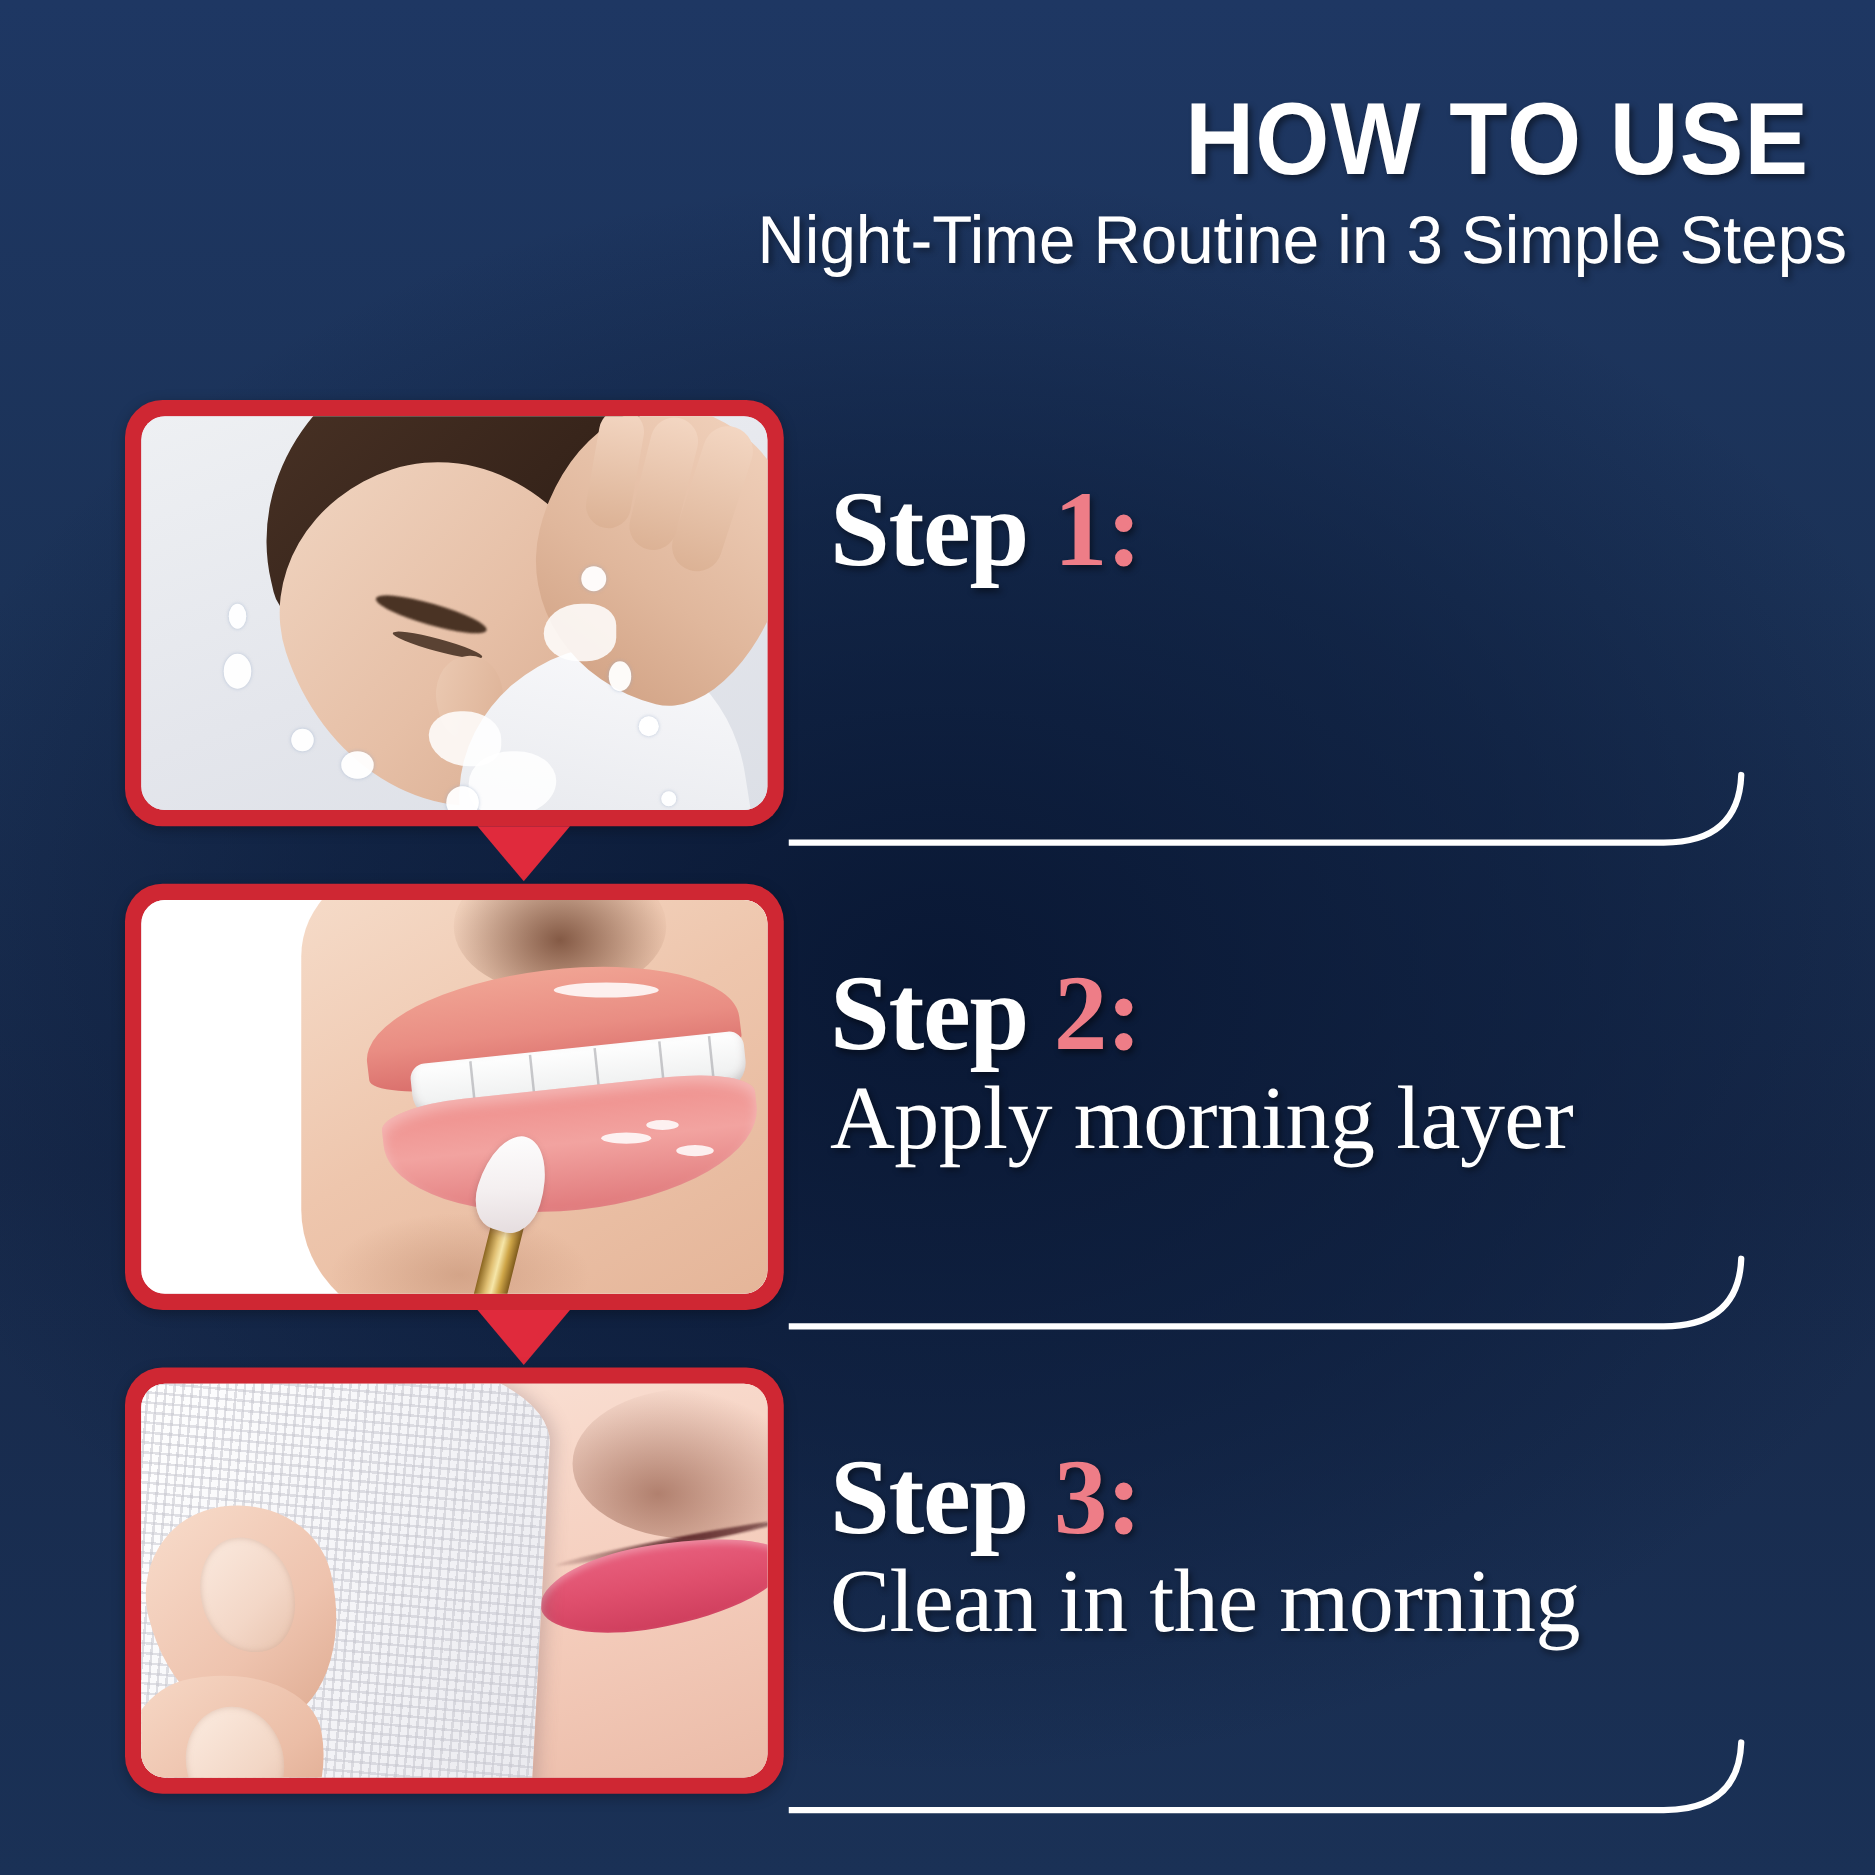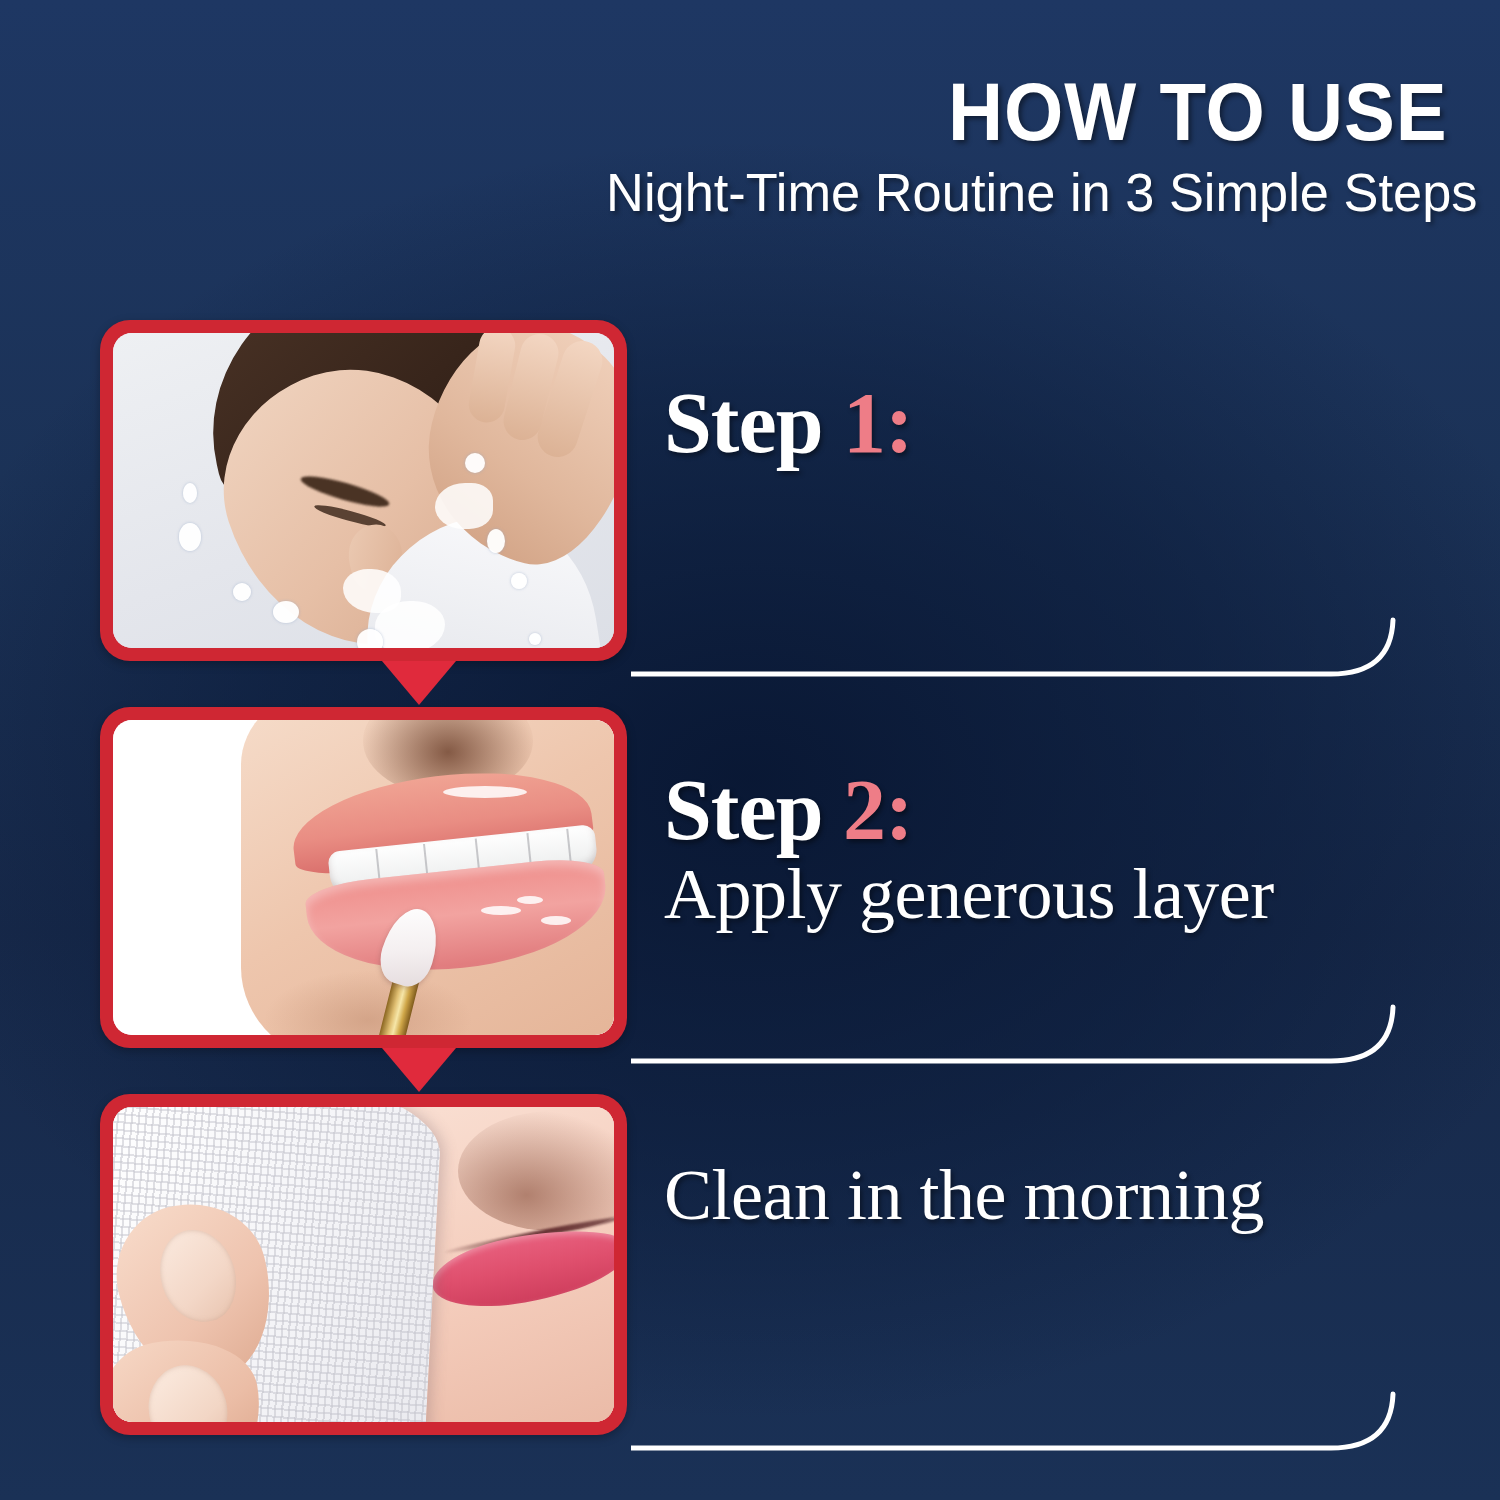--- a/index.html
+++ b/index.html
@@ -380,21 +380,21 @@
           <div class="wand-tip"></div>
         </div>
       </div>
       <div class="arrow-down"></div>
     </div>
 
     <div class="textblock">
       <div class="step-label">
         <span>Step</span><span> </span><span class="step-num">2:</span>
       </div>
-      <div class="step-desc">Apply generous layer</div>
+      <div class="step-desc">Apply morning layer</div>
       <div class="underline-wrap">
         <svg width="790" height="76" viewBox="0 0 790 76" fill="none">
           <path d="M0 62 H700 Q760 62 762 8" stroke="#ffffff" stroke-width="5" fill="none" stroke-linecap="round"></path>
         </svg>
       </div>
     </div>
   </div>
 
   <div class="step-row row-3">
 
@@ -408,20 +408,23 @@
           <div class="towel"></div>
           <div class="thumb"></div>
           <div class="nail"></div>
           <div class="finger3"></div>
           <div class="nail2"></div>
         </div>
       </div>
     </div>
 
     <div class="textblock">
+      <div class="step-label">
+        <span>Step</span><span> </span><span class="step-num">3:</span>
+      </div>
       <div class="step-desc">Clean in the morning</div>
       <div class="underline-wrap">
         <svg width="790" height="76" viewBox="0 0 790 76" fill="none">
           <path d="M0 62 H700 Q760 62 762 8" stroke="#ffffff" stroke-width="5" fill="none" stroke-linecap="round"></path>
         </svg>
       </div>
     </div>
   </div>
 
 </div>

